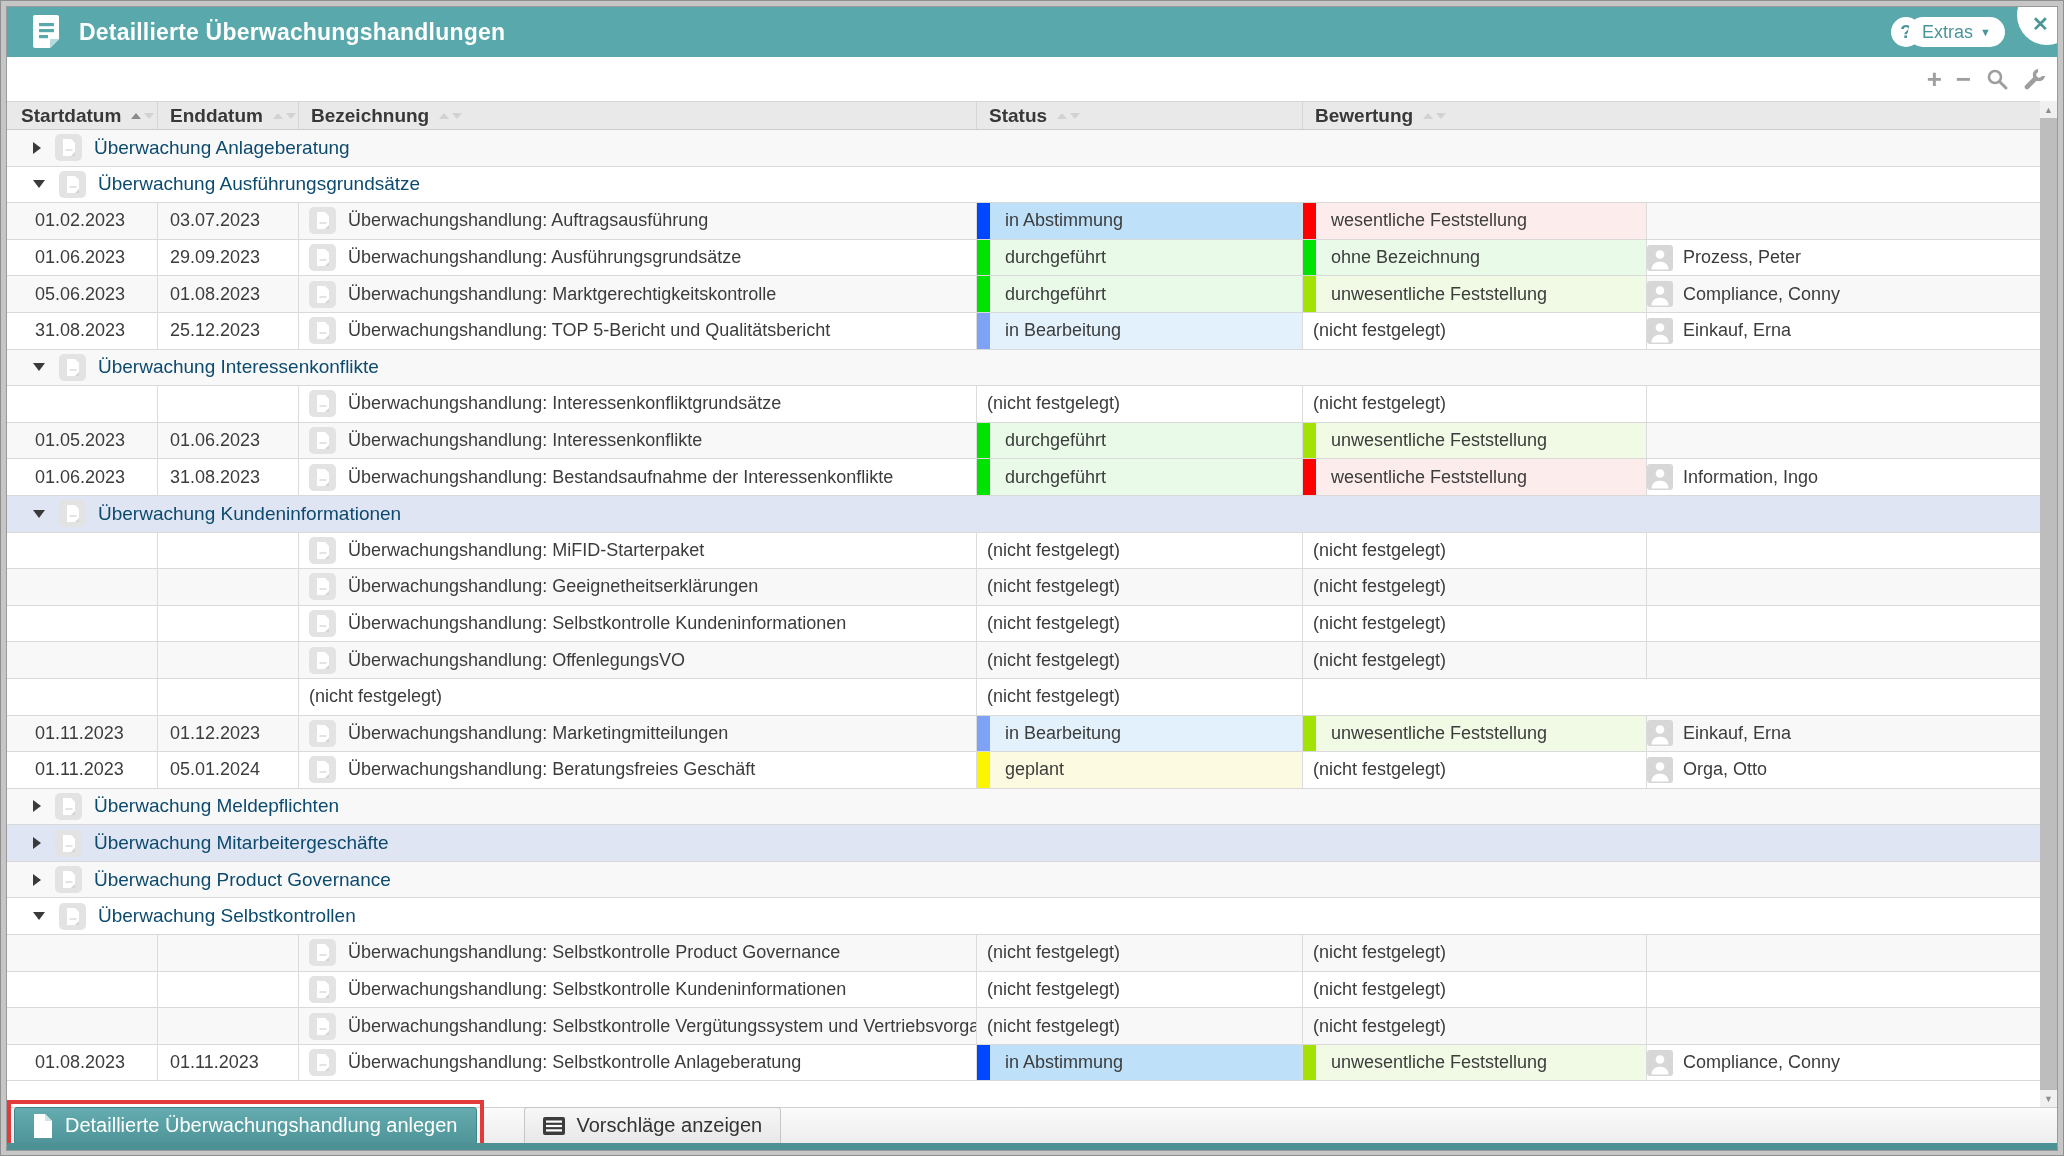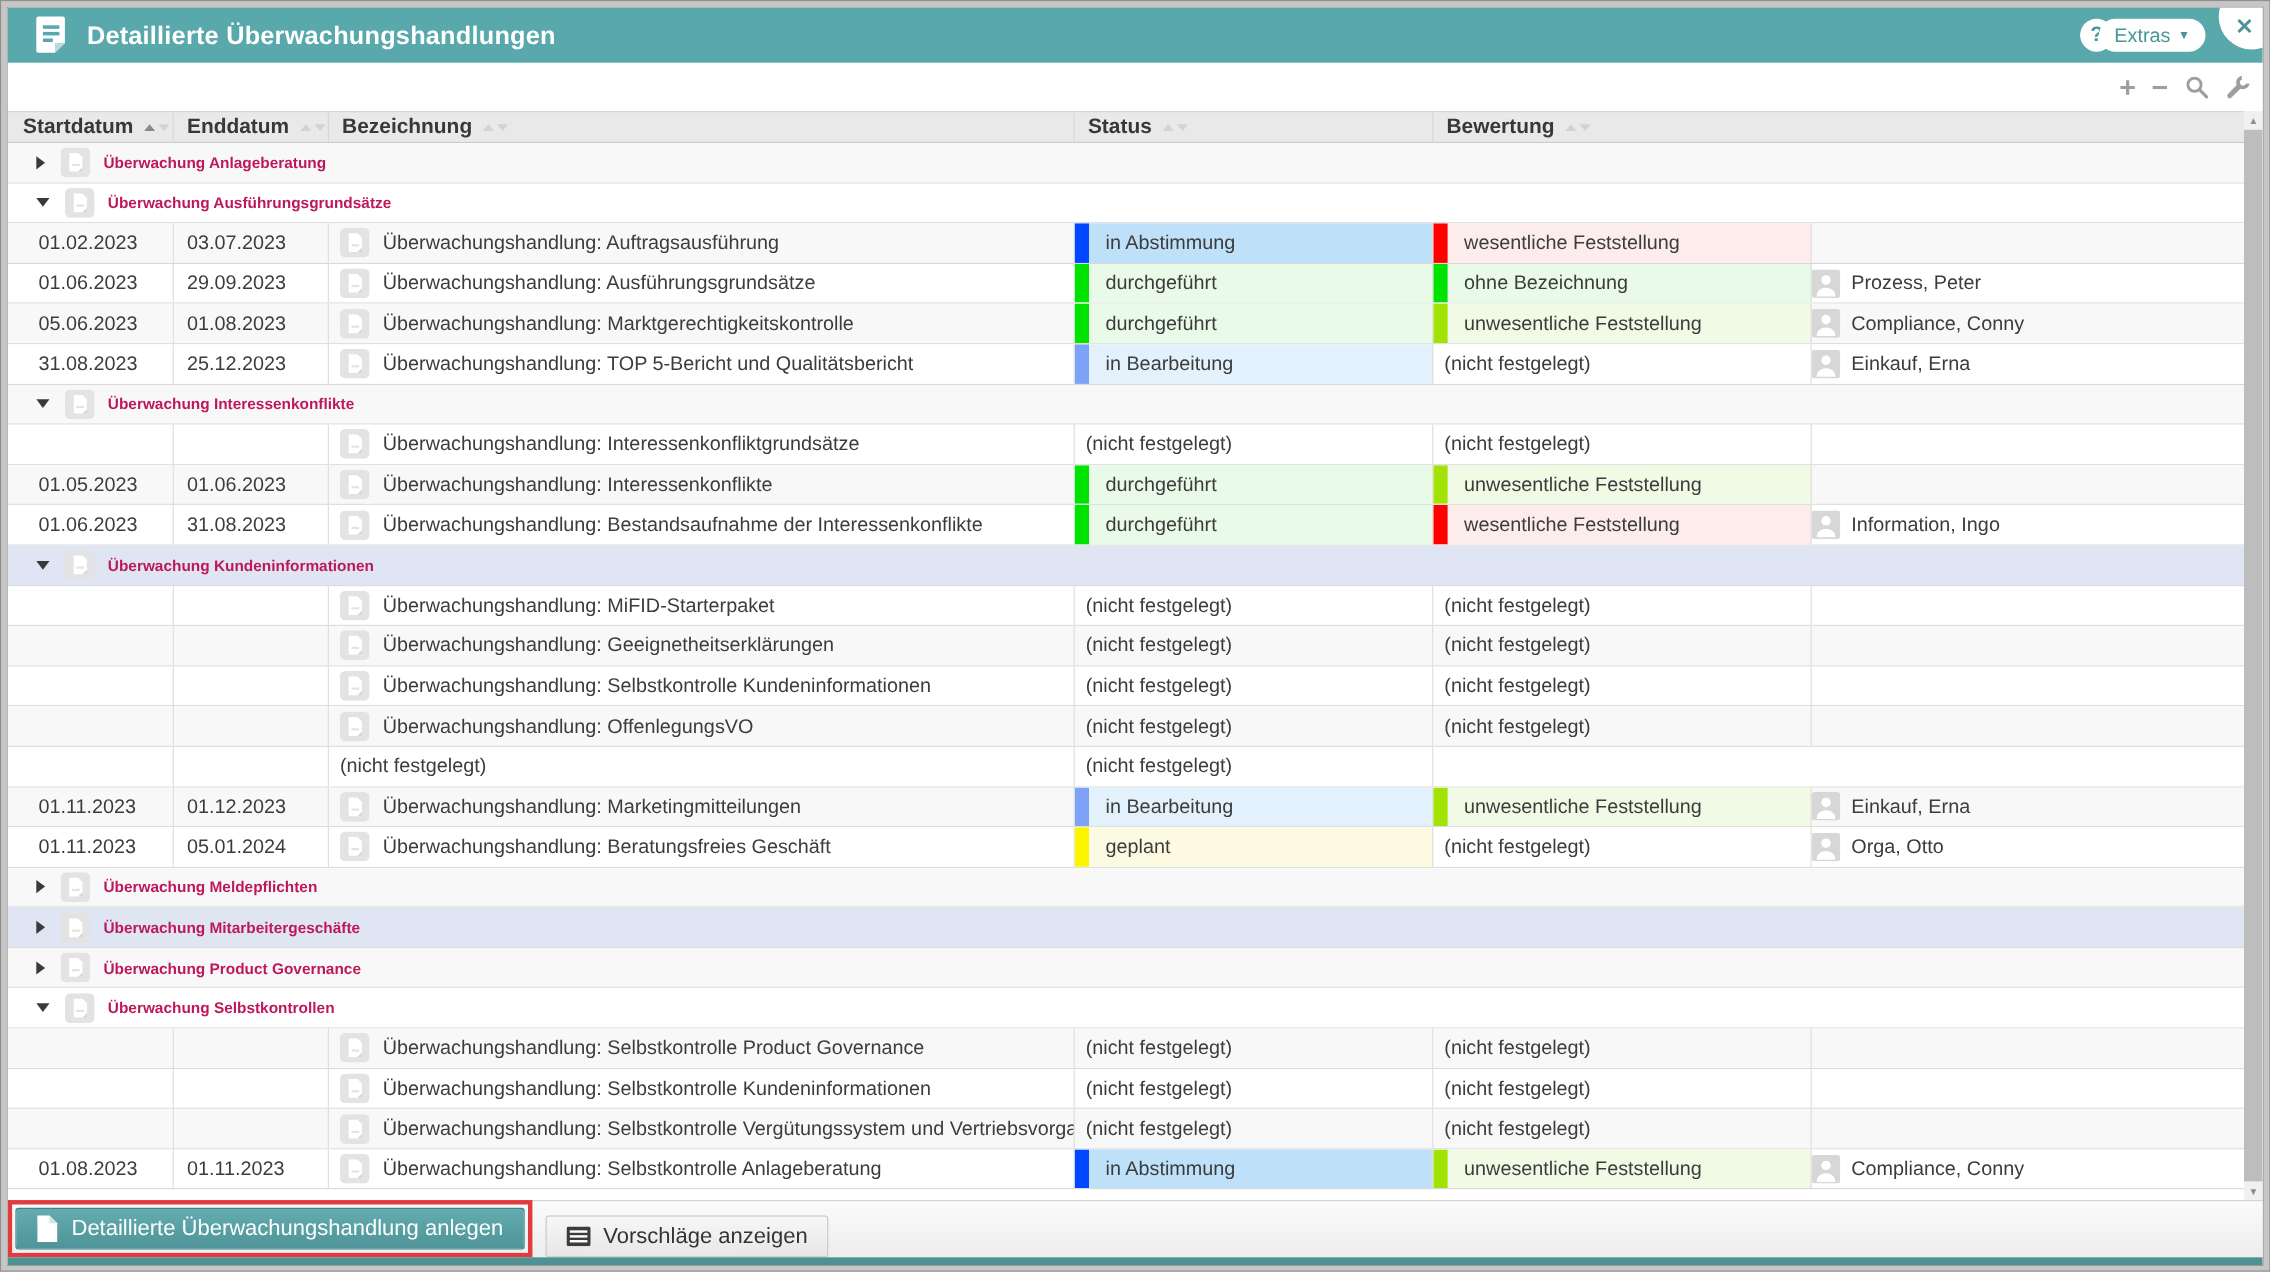--- a/index.html
+++ b/index.html
@@ -48,21 +48,21 @@
   .tbody { flex:1 1 auto; overflow:hidden; }
   .row { height:36.6px; border-bottom:1px solid #d9d9d9; font-size:18px; color:#3c3c3c; cursor:pointer; }
   .row:nth-child(odd) { background:#f8f8f9; }
   .row:nth-child(even) { background:#ffffff; }
   .row.selected { background:#e0e5f3; }
 
   .row.group { display:flex; align-items:center; padding-left:26px; }
   .tri { width:0; height:0; flex:0 0 auto; }
   .tri.col { border-left:8px solid #3a3a3a; border-top:6px solid transparent; border-bottom:6px solid transparent; }
   .tri.exp { border-top:8px solid #3a3a3a; border-left:6px solid transparent; border-right:6px solid transparent; }
-  .group-label { font-weight:bold; font-size:14px; color:#be185d; margin-left:12px; }
+  .group-label { font-weight:normal; font-size:19px; color:#0c4a6e; margin-left:12px; }
   .row-doc-icon { margin-left:14px; display:flex; flex:0 0 auto; }
 
   .row.item .cell { display:flex; align-items:center; border-right:1px solid #dcdcdc; overflow:hidden; white-space:nowrap; }
   .row.item .cell:last-child { border-right:none; }
   .c-start { padding-left:28px; }
   .c-end { padding-left:12px; }
   .c-name { padding-left:10px; gap:12px; }
   .badge-cell { position:relative; padding-left:10px; }
   .badge-cell .bar { display:none; position:absolute; left:0; top:0; bottom:0; width:13px; }
   .badge-cell.set { padding-left:28px; }
@@ -72,22 +72,22 @@
   .c-owner.has-owner .avatar { display:flex; }
 
   
   .scrollbar { position:absolute; right:0; top:0; bottom:0; width:17px; background:#f0f0f0;
                display:flex; flex-direction:column; }
   .sb-btn { height:17px; display:flex; align-items:center; justify-content:center; font-size:9px;
             color:#8e8e8e; cursor:pointer; flex:0 0 auto; }
   .sb-thumb { flex:1 1 auto; background:#bdbdbd; cursor:grab; }
 
   
-  .footer { height:52px; flex:0 0 auto; background:linear-gradient(#fbfbfb,#ededed);
-            border-top:1px solid #cfcfcf; display:flex; align-items:flex-end; }
+  .footer { height:36px; flex:0 0 auto; background:linear-gradient(#fbfbfb,#ededed);
+            border-top:1px solid #cfcfcf; display:flex; align-items:center;gap:28px; }
   .annotation-frame { border:4px solid #e23b3b; padding:3px; margin-left:0px; display:flex; }
   .btn { height:38px; display:flex; align-items:center; gap:12px; font-size:20px; padding:0 18px;
          border-radius:3px; cursor:pointer; }
   .btn-primary { background:linear-gradient(#64acb0,#4e9498); border:1px solid #3e8488; color:#ffffff; }
   .btn-secondary { background:linear-gradient(#f7f7f7,#e7e7e7); border:1px solid #c6c6c6; color:#333333; margin-left:12px; }
 
   .bottom-strip { height:7px; background:#4d9195; flex:0 0 auto; }
 </style>
 </head>
 <body>

